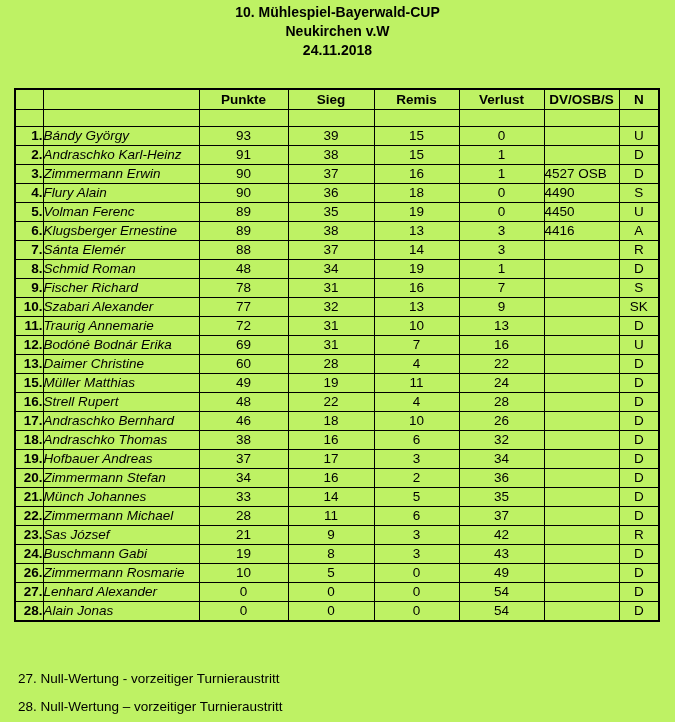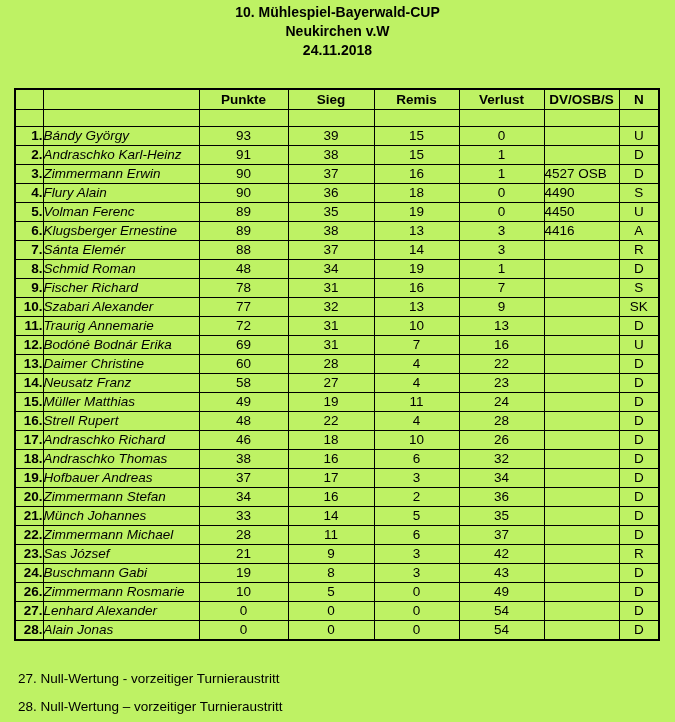--- a/index.html
+++ b/index.html
@@ -237,30 +237,20 @@
     <td class="c-rank">13.</td>
     <td class="c-name">Daimer Christine</td>
     <td class="c-num">60</td>
     <td class="c-num">28</td>
     <td class="c-num">4</td>
     <td class="c-num">22</td>
     <td class="c-dv"></td>
     <td class="c-n">D</td>
   </tr>
         <tr>
-    <td class="c-rank">14.</td>
-    <td class="c-name">Neusatz Franz</td>
-    <td class="c-num">58</td>
-    <td class="c-num">27</td>
-    <td class="c-num">4</td>
-    <td class="c-num">23</td>
-    <td class="c-dv"></td>
-    <td class="c-n">D</td>
-  </tr>
-        <tr>
     <td class="c-rank">15.</td>
     <td class="c-name">Müller Matthias</td>
     <td class="c-num">49</td>
     <td class="c-num">19</td>
     <td class="c-num">11</td>
     <td class="c-num">24</td>
     <td class="c-dv"></td>
     <td class="c-n">D</td>
   </tr>
         <tr>
@@ -268,21 +258,21 @@
     <td class="c-name">Strell Rupert</td>
     <td class="c-num">48</td>
     <td class="c-num">22</td>
     <td class="c-num">4</td>
     <td class="c-num">28</td>
     <td class="c-dv"></td>
     <td class="c-n">D</td>
   </tr>
         <tr>
     <td class="c-rank">17.</td>
-    <td class="c-name">Andraschko Richard</td>
+    <td class="c-name">Andraschko Bernhard</td>
     <td class="c-num">46</td>
     <td class="c-num">18</td>
     <td class="c-num">10</td>
     <td class="c-num">26</td>
     <td class="c-dv"></td>
     <td class="c-n">D</td>
   </tr>
         <tr>
     <td class="c-rank">18.</td>
     <td class="c-name">Andraschko Thomas</td>

